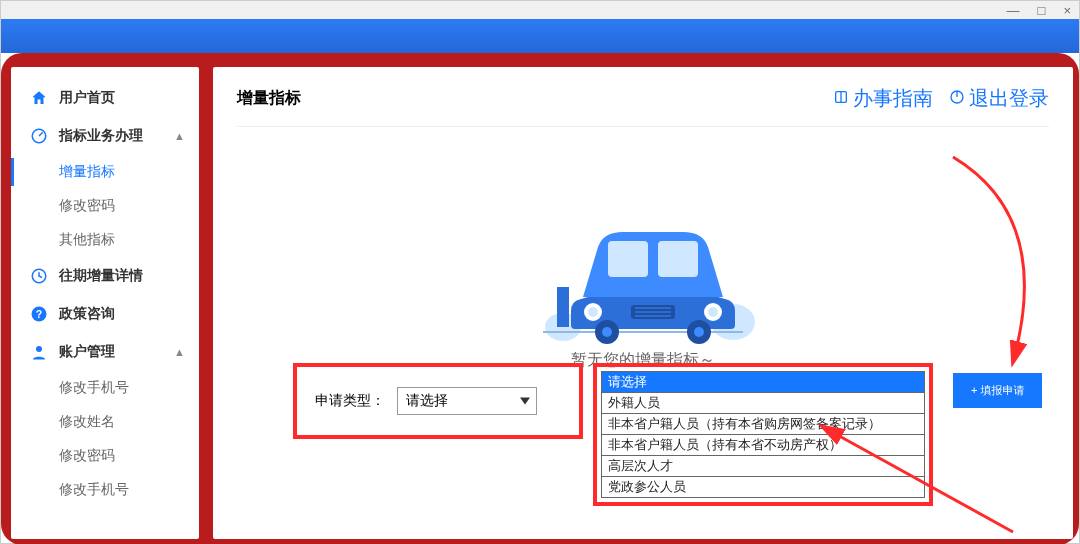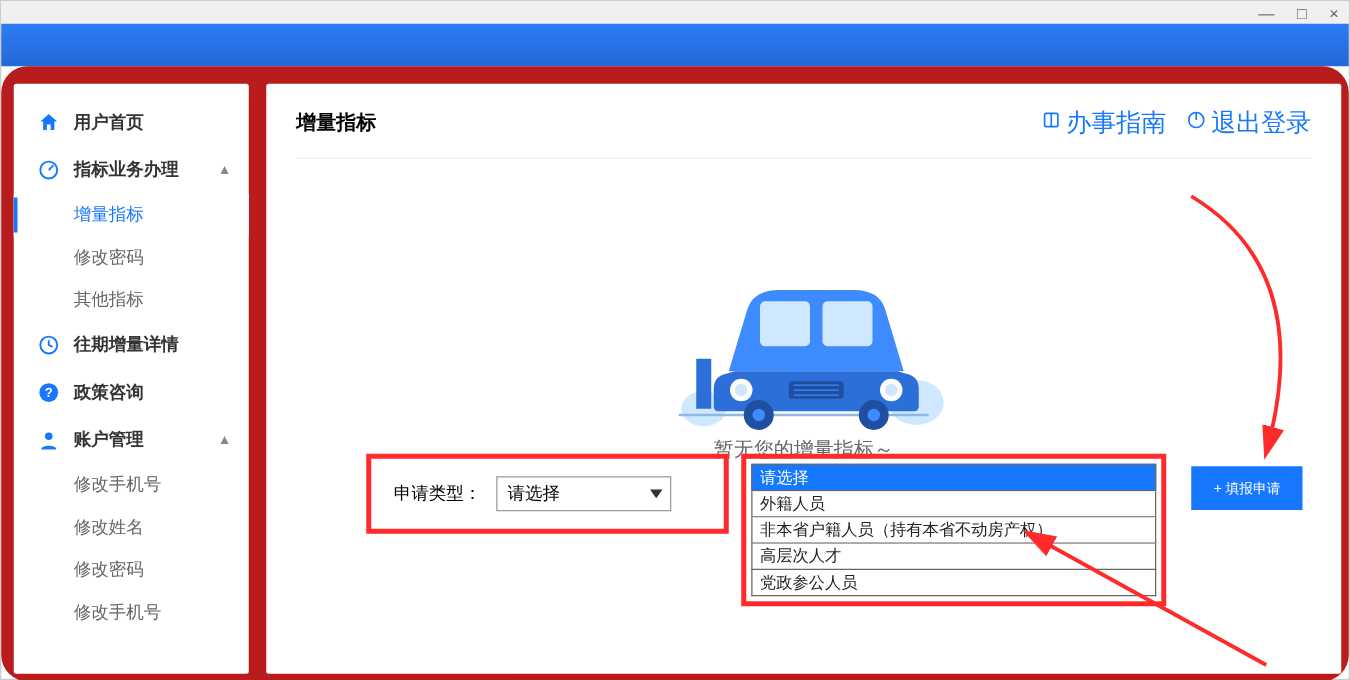--- a/index.html
+++ b/index.html
@@ -129,21 +129,21 @@
     .nodata-text {
       color: #666;
       font-size: 16px;
     }
     
     .select-row {
       position: absolute;
       top: 296px;
       left: 80px;
       width: 290px;
-      height: 64px;
+      height: 76px;
       border: 4px solid #ff2a2a;
       display: flex;
       align-items: center;
       padding: 0 18px;
     }
     .select-label { margin-right: 12px; }
     .select-box {
       border: 1px solid #999;
       padding: 4px 24px 4px 8px;
       position: relative;
@@ -343,20 +343,21 @@
         <span class="select-label">申请类型：</span>
         <div class="select-box">
           <span>请选择</span>
         </div>
       </div>
 
       <div class="dropdown-box">
         <div class="option-item selected">请选择</div>
         <div class="option-list">
           <div class="option-item">外籍人员</div>
+          <div class="option-item">非本省户籍人员（持有本省购房网签备案记录）</div>
           <div class="option-item">非本省户籍人员（持有本省不动房产权）</div>
           <div class="option-item">高层次人才</div>
           <div class="option-item">党政参公人员</div>
         </div>
       </div>
 
       <div class="submit-btn">+ 填报申请</div>
 
       <svg class="ann-arrow" style="top:80px; left:720px;" width="130" height="250">
         <defs>

